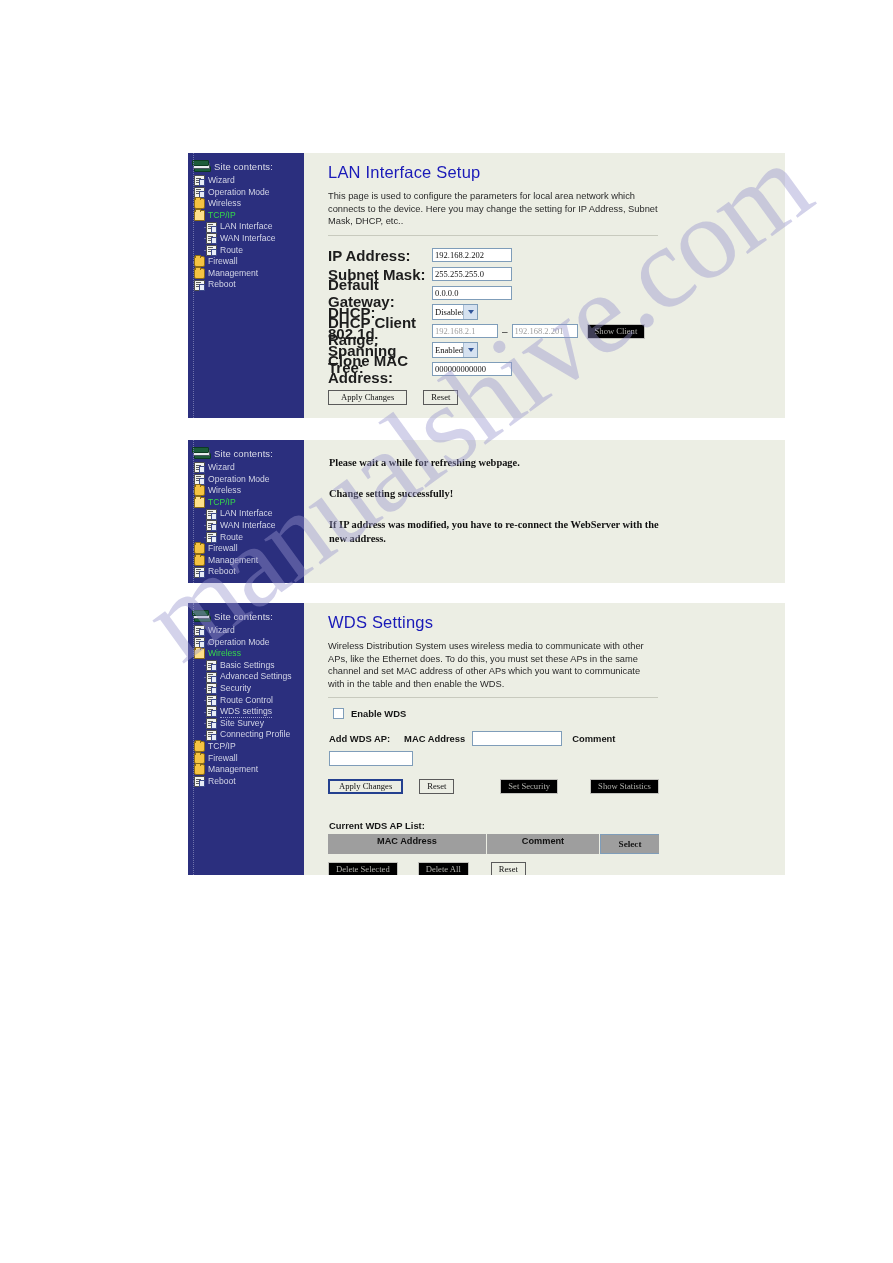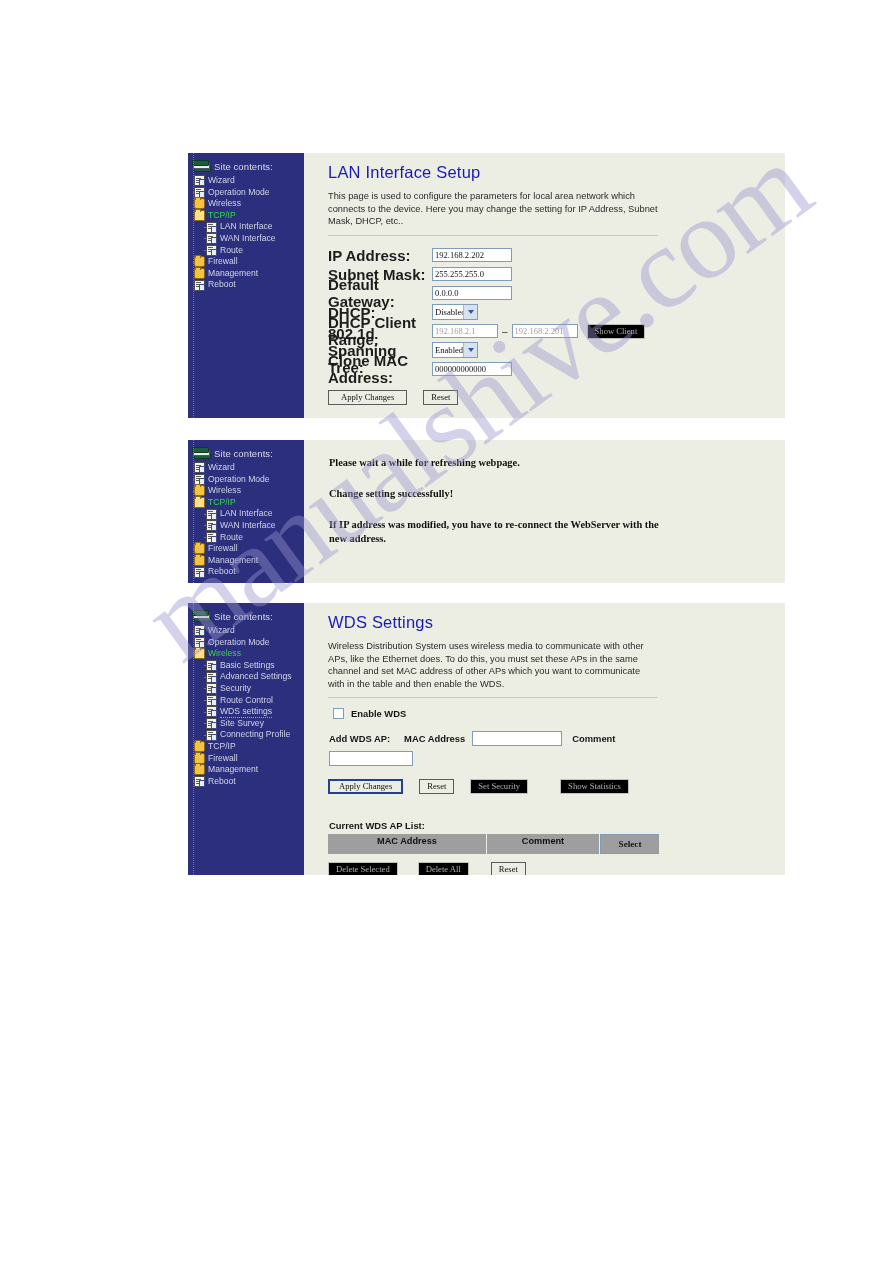--- a/index.html
+++ b/index.html
@@ -609,21 +609,21 @@
         <span class="wds-mac-box"></span>
         <span class="lbl cmt">Comment</span>
       </div>
       <div>
         <span class="wds-cmt-box" style="display:inline-block"></span>
       </div>
 
       <div class="btn-row" style="margin-top:9px">
         <button class="btn primary">Apply Changes</button>
         <button class="btn">Reset</button>
-        <button class="btn disabled" style="margin-left:0">Set Security</button>
+        <button class="btn disabled" style="margin-left:30px">Set Security</button>
         <button class="btn disabled" style="margin-left:16px">Show Statistics</button>
       </div>
 
       <div class="section-label">Current WDS AP List:</div>
       <div class="wds-table">
         <div class="th mac">MAC Address</div>
         <div class="th cmt">Comment</div>
         <div class="th sel">Select</div>
       </div>
 

